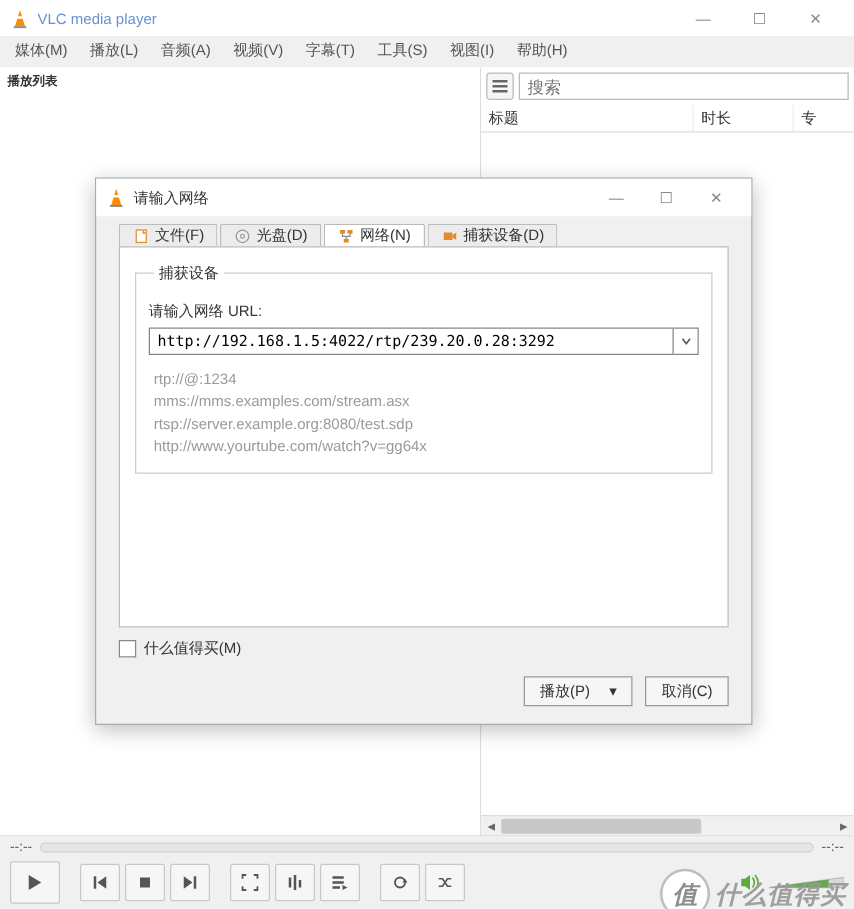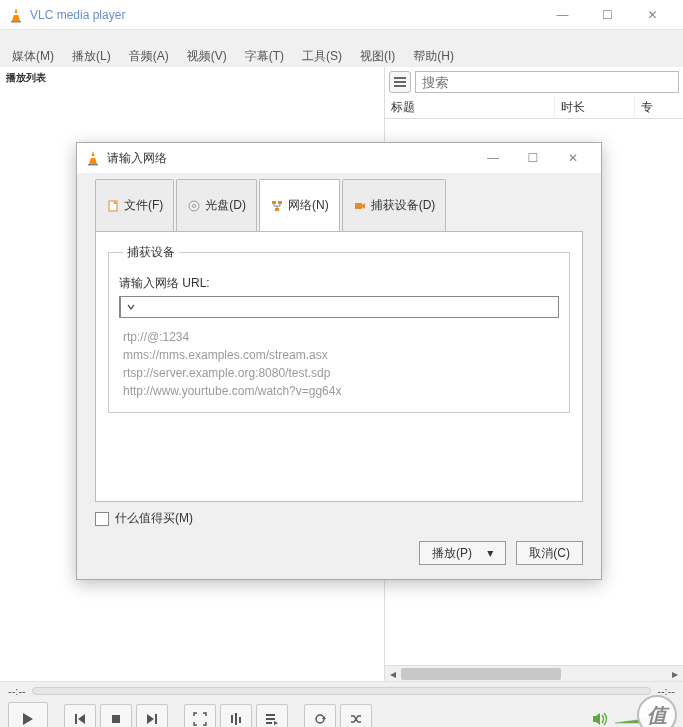--- a/index.html
+++ b/index.html
@@ -6,21 +6,21 @@
 body { width: 683px; height: 727px; background: #f0f0f0; position: relative; overflow: hidden; font-size: 12px; color: #333; }
 
 
 .titlebar { height: 30px; background: #fff; display: flex; align-items: center; padding: 0 8px; border-bottom: 1px solid #e8e8e8; }
 .vlc-cone { width: 16px; height: 16px; margin-right: 6px; }
 .title-text { color: #6890d4; font-size: 12px; flex: 1; }
 .win-controls { display: flex; gap: 0; }
 .win-btn { width: 45px; height: 30px; display: flex; align-items: center; justify-content: center; color: #888; cursor: pointer; }
 
 
-.menubar { height: 37px; background: #f0f0f0; display: flex; align-items: flex-end; padding: 0 4px; gap: 2px; }
+.menubar { height: 24px; background: #f0f0f0; display: flex; align-items: flex-start; padding: 0 4px; gap: 2px; }
 .menu-item { padding: 2px 8px; color: #555; cursor: pointer; }
 
 
 .content { height: 614px; display: flex; background: #fff; }
 .left-pane { width: 385px; background: #fff; border-right: 1px solid #ddd; }
 .playlist-title { font-weight: bold; padding: 4px 6px; font-size: 10px; background: #fff; }
 .right-pane { flex: 1; background: #fff; display: flex; flex-direction: column; }
 .top-row { height: 30px; display: flex; align-items: center; gap: 4px; padding: 2px 4px; }
 .view-btn { width: 22px; height: 22px; border: 1px solid #bbb; border-radius: 3px; display:flex; align-items:center; justify-content:center; color:#666; background:#f6f6f6;}
 .search { flex: 1; height: 22px; border: 1px solid #bbb; padding: 0 6px; color:#777; background:#fff; }
@@ -44,21 +44,21 @@
 .spacer { flex:1; }
 .vol-icon { width:22px; height:22px; display:flex; align-items:center; justify-content:center; color:#5aab3b; }
 .vol-track { width:60px; height:12px; }
 
 
 .dialog { position:absolute; left:76px; top:142px; width:526px; height:438px; background:#f0f0f0; border:1px solid #aaa; box-shadow:0 4px 16px rgba(0,0,0,.25); display:flex; flex-direction:column; }
 .dlg-title { height:30px; display:flex; align-items:center; padding:0 8px; background:#fff; }
 .dlg-title .title-text { color:#333; }
 .dlg-win-btn { width:40px; height:28px; display:flex; align-items:center; justify-content:center; color:#888; }
 .tabs { display:flex; gap:2px; padding: 6px 18px 0 18px; }
-.tab { padding:17px 10px; border:1px solid #bbb; border-bottom:none; background:#ececec; display:flex; align-items:center; gap:4px; cursor:pointer; border-radius:2px 2px 0 0; }
+.tab { padding:0 10px; border:1px solid #bbb; border-bottom:none; background:#ececec; display:flex; align-items:center; gap:4px; cursor:pointer; border-radius:2px 2px 0 0; }
 .tab.active { background:#fff; }
 .tab-icon { width:14px; height:14px; display:inline-flex; align-items:center; justify-content:center; }
 .tab-pane { flex:1; margin:0 18px 8px 18px; background:#fff; border:1px solid #bbb; padding:12px; }
 .fieldset { border:1px solid #ccc; padding:8px 10px 12px 10px; }
 .legend { font-size:12px; padding:0 4px; margin-left:4px; }
 .label-row { margin:6px 0 4px 0; }
 .combo { width:100%; height:22px; border:1px solid #888; display:flex; align-items:center; }
 .combo input { border:none; flex:1; padding:0 6px; font-family:"SimSun", monospace; font-size:12px; outline:none; }
 .combo-btn { width:20px; height:100%; border-left:1px solid #888; display:flex; align-items:center; justify-content:center; color:#555; }
 .examples { margin-top:10px; padding:0 4px; font-family:"SimSun", monospace; color:#9a9a9a; line-height:1.5; }
@@ -255,20 +255,21 @@
           </svg>
         </span>
         <span>捕获设备(D)</span>
       </div>
   </div>
   <div class="tab-pane">
     <fieldset class="fieldset">
       <legend class="legend">捕获设备</legend>
       <div class="label-row">请输入网络 URL:</div>
       <div class="combo">
+        <input value="http://192.168.1.5:4022/rtp/239.20.0.28:3292" style="">
         <div class="combo-btn">
             <svg width="10" height="10" viewBox="0 0 10 10">
               <polyline points="2,3 5,7 8,3" fill="none" stroke="#555" stroke-width="1.3"></polyline>
             </svg>
           </div>
       </div>
       <div class="examples">
         <div>rtp://@:1234</div>
         <div>mms://mms.examples.com/stream.asx</div>
         <div>rtsp://server.example.org:8080/test.sdp</div>
@@ -288,13 +289,14 @@
         <span>&nbsp;▾</span>
       </div>
     <div class="btn">
         <span>取消(C)</span>
       </div>
   </div>
 </div>
 
 <div class="watermark">
   <div class="wm-circle">值</div>
+  <div class="wm-text">什么值得买</div>
 </div>
 
 </body></html>

